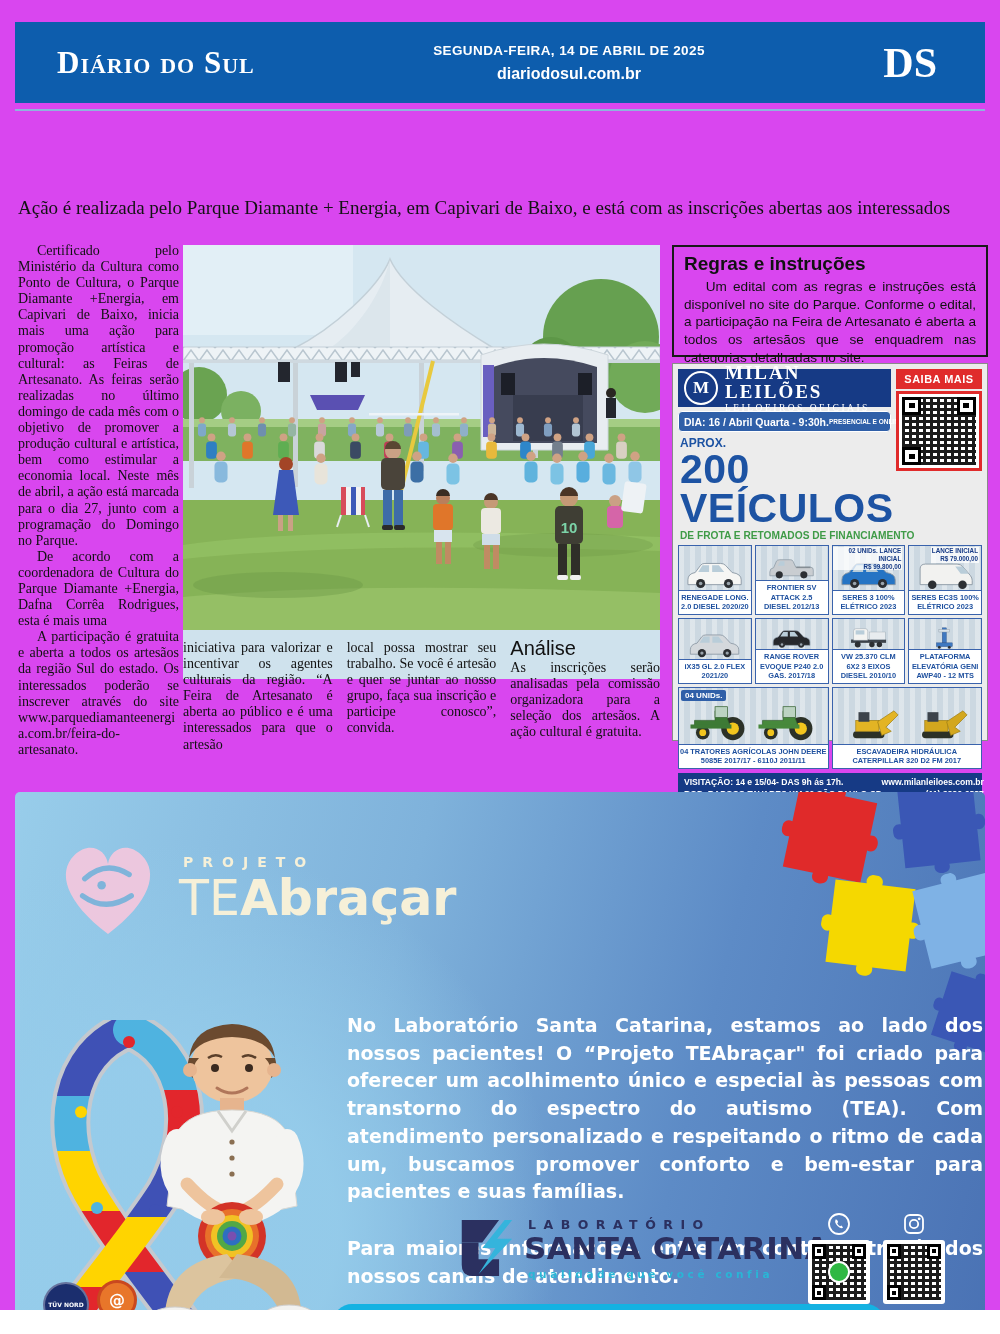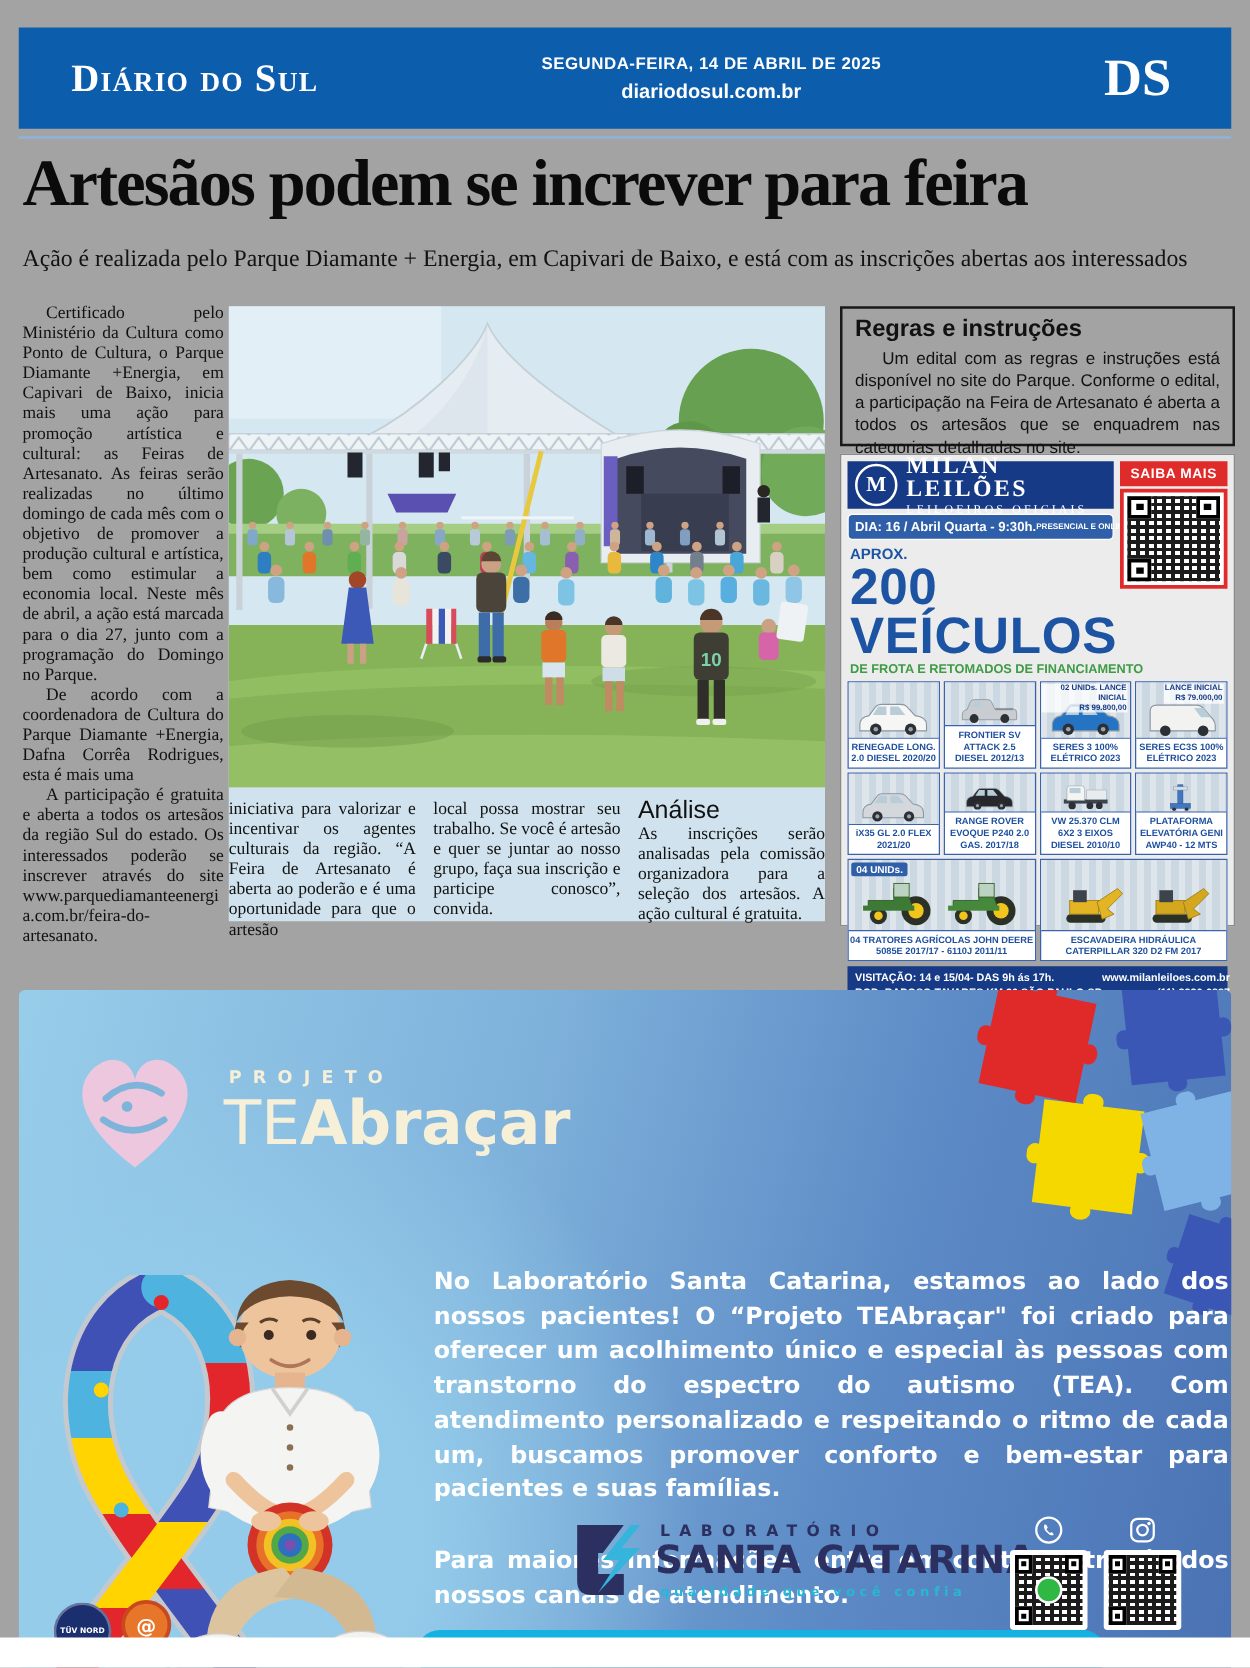--- a/index.html
+++ b/index.html
@@ -1,36 +1,36 @@
 <!DOCTYPE html>
 <html lang="pt-BR"><head>
 <meta charset="utf-8">
 <style>
   html,body{margin:0;padding:0;background:#fff;}
-  .page{position:relative;width:1000px;height:1334px;background:#a3a3a3;overflow:hidden;
+  .page{position:relative;width:1000px;height:1334px;background:#d946ef;overflow:hidden;
         font-family:"Liberation Serif",serif;color:#111;}
   
   .masthead{position:absolute;left:15px;top:22px;width:970px;height:81px;background:#0d5dad;
             display:flex;align-items:center;color:#fff;}
   .brand{font-variant:small-caps;font-weight:bold;font-size:31px;letter-spacing:1px;
          padding-left:42px;white-space:nowrap;}
   .mast-center{flex:1;text-align:center;font-family:"Liberation Sans",sans-serif;}
   .mast-date{font-size:13.5px;font-weight:bold;letter-spacing:.4px;}
   .mast-site{font-size:16px;font-weight:bold;margin-top:7px;}
   .mast-initials{font-weight:bold;font-size:42px;padding-right:48px;font-family:"Liberation Serif",serif;}
   .mast-rule{position:absolute;left:15px;top:109px;width:970px;height:2px;background:#8fb4dc;}
   
   .headline{position:absolute;left:18px;top:118px;width:960px;margin:0;
             font-size:53px;font-weight:bold;letter-spacing:-1.5px;line-height:1.1;color:#0b0b0b;}
   .subhead{position:absolute;left:18px;top:197px;width:960px;margin:0;font-size:19px;color:#131313;}
   
   .col-left{position:absolute;left:18px;top:243px;width:161px;height:516px;
             font-size:14px;line-height:16.1px;text-align:justify;hyphens:auto;overflow-wrap:break-word;}
   .col-left p{margin:0;text-indent:1.35em;}
-  .photo{position:absolute;left:183px;top:245px;width:477px;height:492px;background:#cfe2ed;overflow:hidden;}
+  .photo{position:absolute;left:183px;top:245px;width:477px;height:434px;background:#cfe2ed;overflow:hidden;}
   .cols3{position:absolute;left:183px;top:640px;width:477px;height:118px;display:grid;
          grid-template-columns:1fr 1fr 1fr;gap:14px;font-size:14px;line-height:16.1px;text-align:justify;hyphens:auto;}
   .cols3 p{margin:0;}
   .an-title{margin:0 0 4px 0;font-family:"Liberation Sans",sans-serif;font-weight:normal;font-size:20px;text-align:left;}
   
   .rules{position:absolute;left:672px;top:245px;width:316px;height:112px;border:2px solid #191919;
          box-sizing:border-box;padding:6px 10px;font-family:"Liberation Sans",sans-serif;}
   .rules h3{margin:0 0 3px 0;font-size:19px;}
   .rules p{margin:0;font-size:13.6px;line-height:1.3;text-align:justify;text-indent:1.6em;}
   
@@ -133,21 +133,20 @@
   <header class="masthead">
     <div class="brand">Diário do Sul</div>
     <div class="mast-center">
       <div class="mast-date">SEGUNDA-FEIRA, 14 DE ABRIL DE 2025</div>
       <div class="mast-site">diariodosul.com.br</div>
     </div>
     <div class="mast-initials">DS</div>
   </header>
   <div class="mast-rule"></div>
 
-  <h1 class="headline">Artesãos podem se increver para feira</h1>
   <p class="subhead">Ação é realizada pelo Parque Diamante + Energia, em Capivari de Baixo, e está com as inscrições abertas aos interessados</p>
 
   <div class="col-left">
     <p>Certificado pelo Ministério da Cultura como Ponto de Cultura, o Parque Diamante +Energia, em Capivari de Baixo, inicia mais uma ação para promoção artística e cultural: as Feiras de Artesanato. As feiras serão realizadas no último domingo de cada mês com o objetivo de promover a produção cultural e artística, bem como estimular a economia local. Neste mês de abril, a ação está marcada para o dia 27, junto com a programação do Domingo no Parque.</p>
     <p>De acordo com a coordenadora de Cultura do Parque Diamante +Energia, Dafna Corrêa Rodrigues, esta é mais uma</p>
     <p>A participação é gratuita e aberta a todos os artesãos da região Sul do estado. Os interessados poderão se inscrever através do site www.parquediamanteenergia.com.br/feira-do-artesanato.</p>
   </div>
 
   <figure class="photo" style="margin:0">
     <svg width="477" height="385" viewBox="0 0 477 385">
@@ -289,21 +288,21 @@
       </g>
       <g transform="translate(424,250)">
         <circle cx="8" cy="6" r="6" fill="#caa185"></circle>
           <rect x="0" y="11" width="16" height="22" rx="4" fill="#d565a8"></rect>
         <rect x="18" y="-14" width="22" height="30" rx="3" fill="#eef2f5" transform="rotate(8 18 -14)"></rect>
       </g>
     </svg>
   </figure>
 
   <div class="cols3">
-    <p>iniciativa para valorizar e incentivar os agentes culturais da região. “A Feira de Artesanato é aberta ao poderão e é uma oportunidade para que o artesão</p>
+    <p>iniciativa para valorizar e incentivar os agentes culturais da região. “A Feira de Artesanato é aberta ao público e é uma interessados para que o artesão</p>
     <p>local possa mostrar seu trabalho. Se você é artesão e quer se juntar ao nosso grupo, faça sua inscrição e participe conosco”, convida.</p>
     <div>
       <h4 class="an-title">Análise</h4>
       <p>As inscrições serão analisadas pela comissão organizadora para a seleção dos artesãos. A ação cultural é gratuita.</p>
     </div>
   </div>
 
   <aside class="rules">
     <h3>Regras e instruções</h3>
     <p>Um edital com as regras e instruções está disponível no site do Parque. Conforme o edital, a participação na Feira de Artesanato é aberta a todos os artesãos que se enquadrem nas categorias detalhadas no site.</p>

